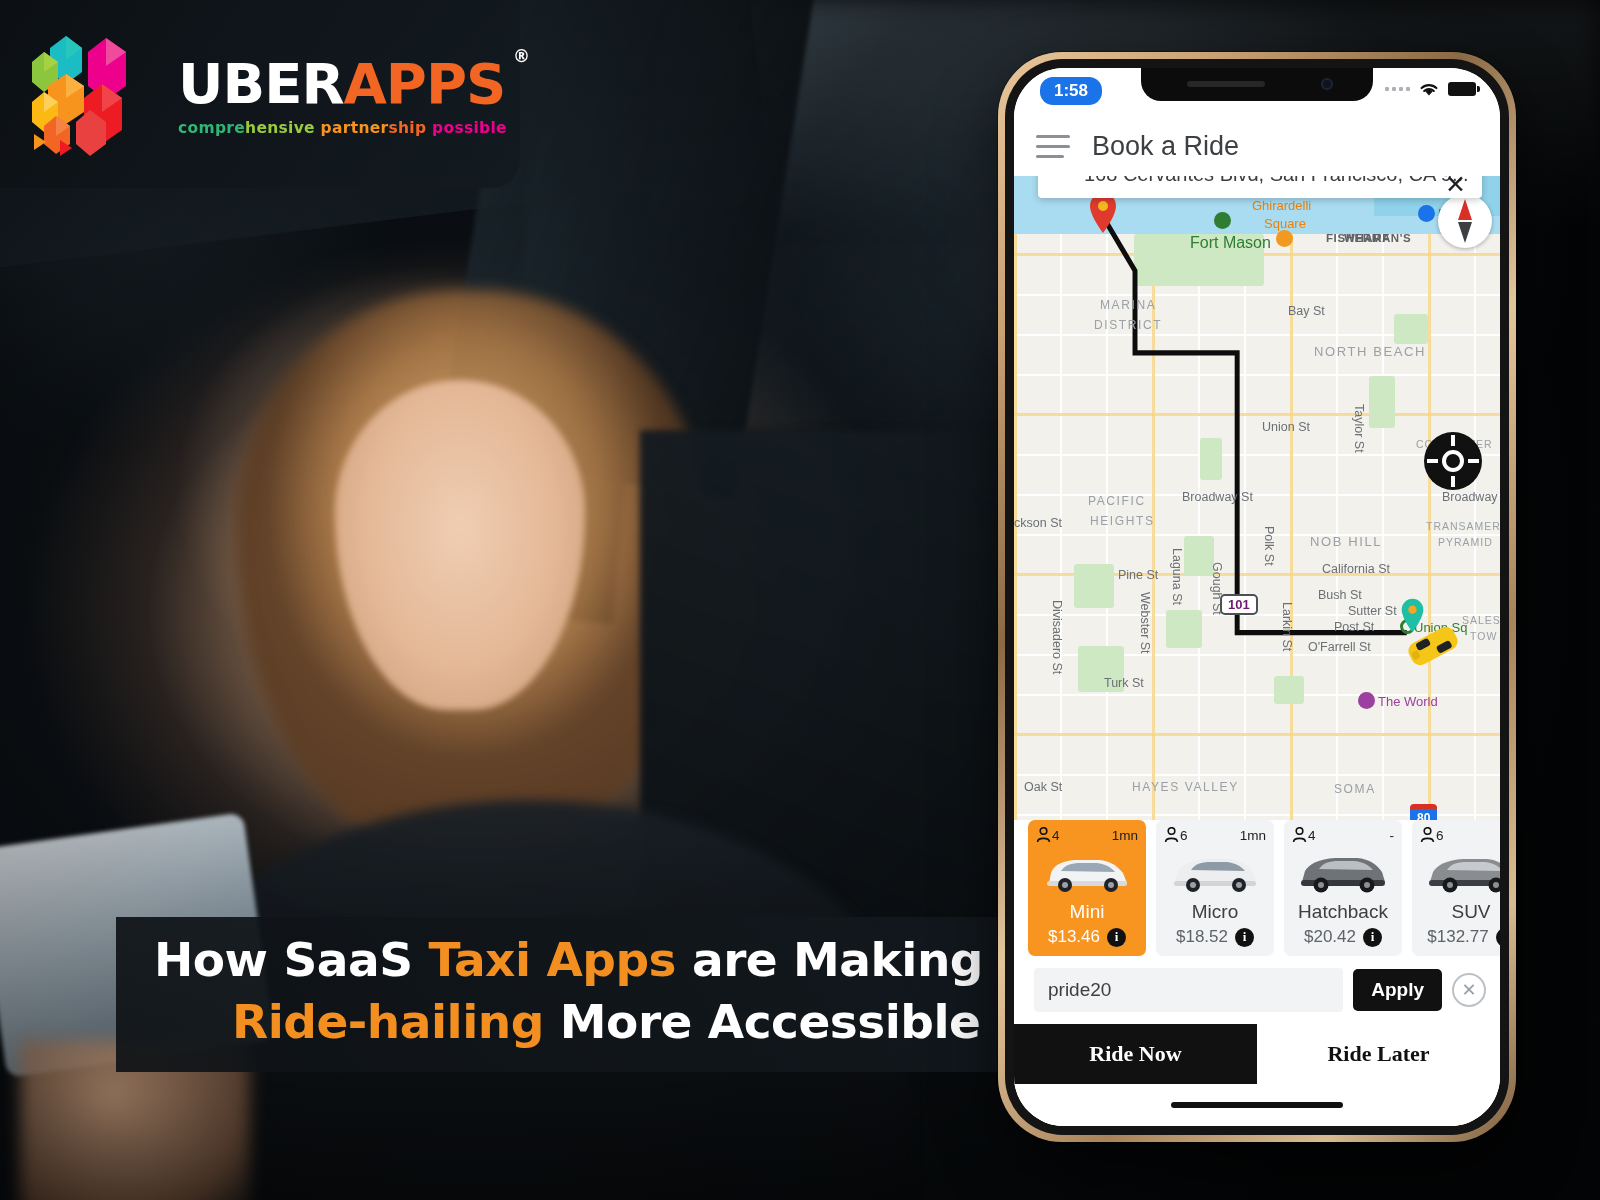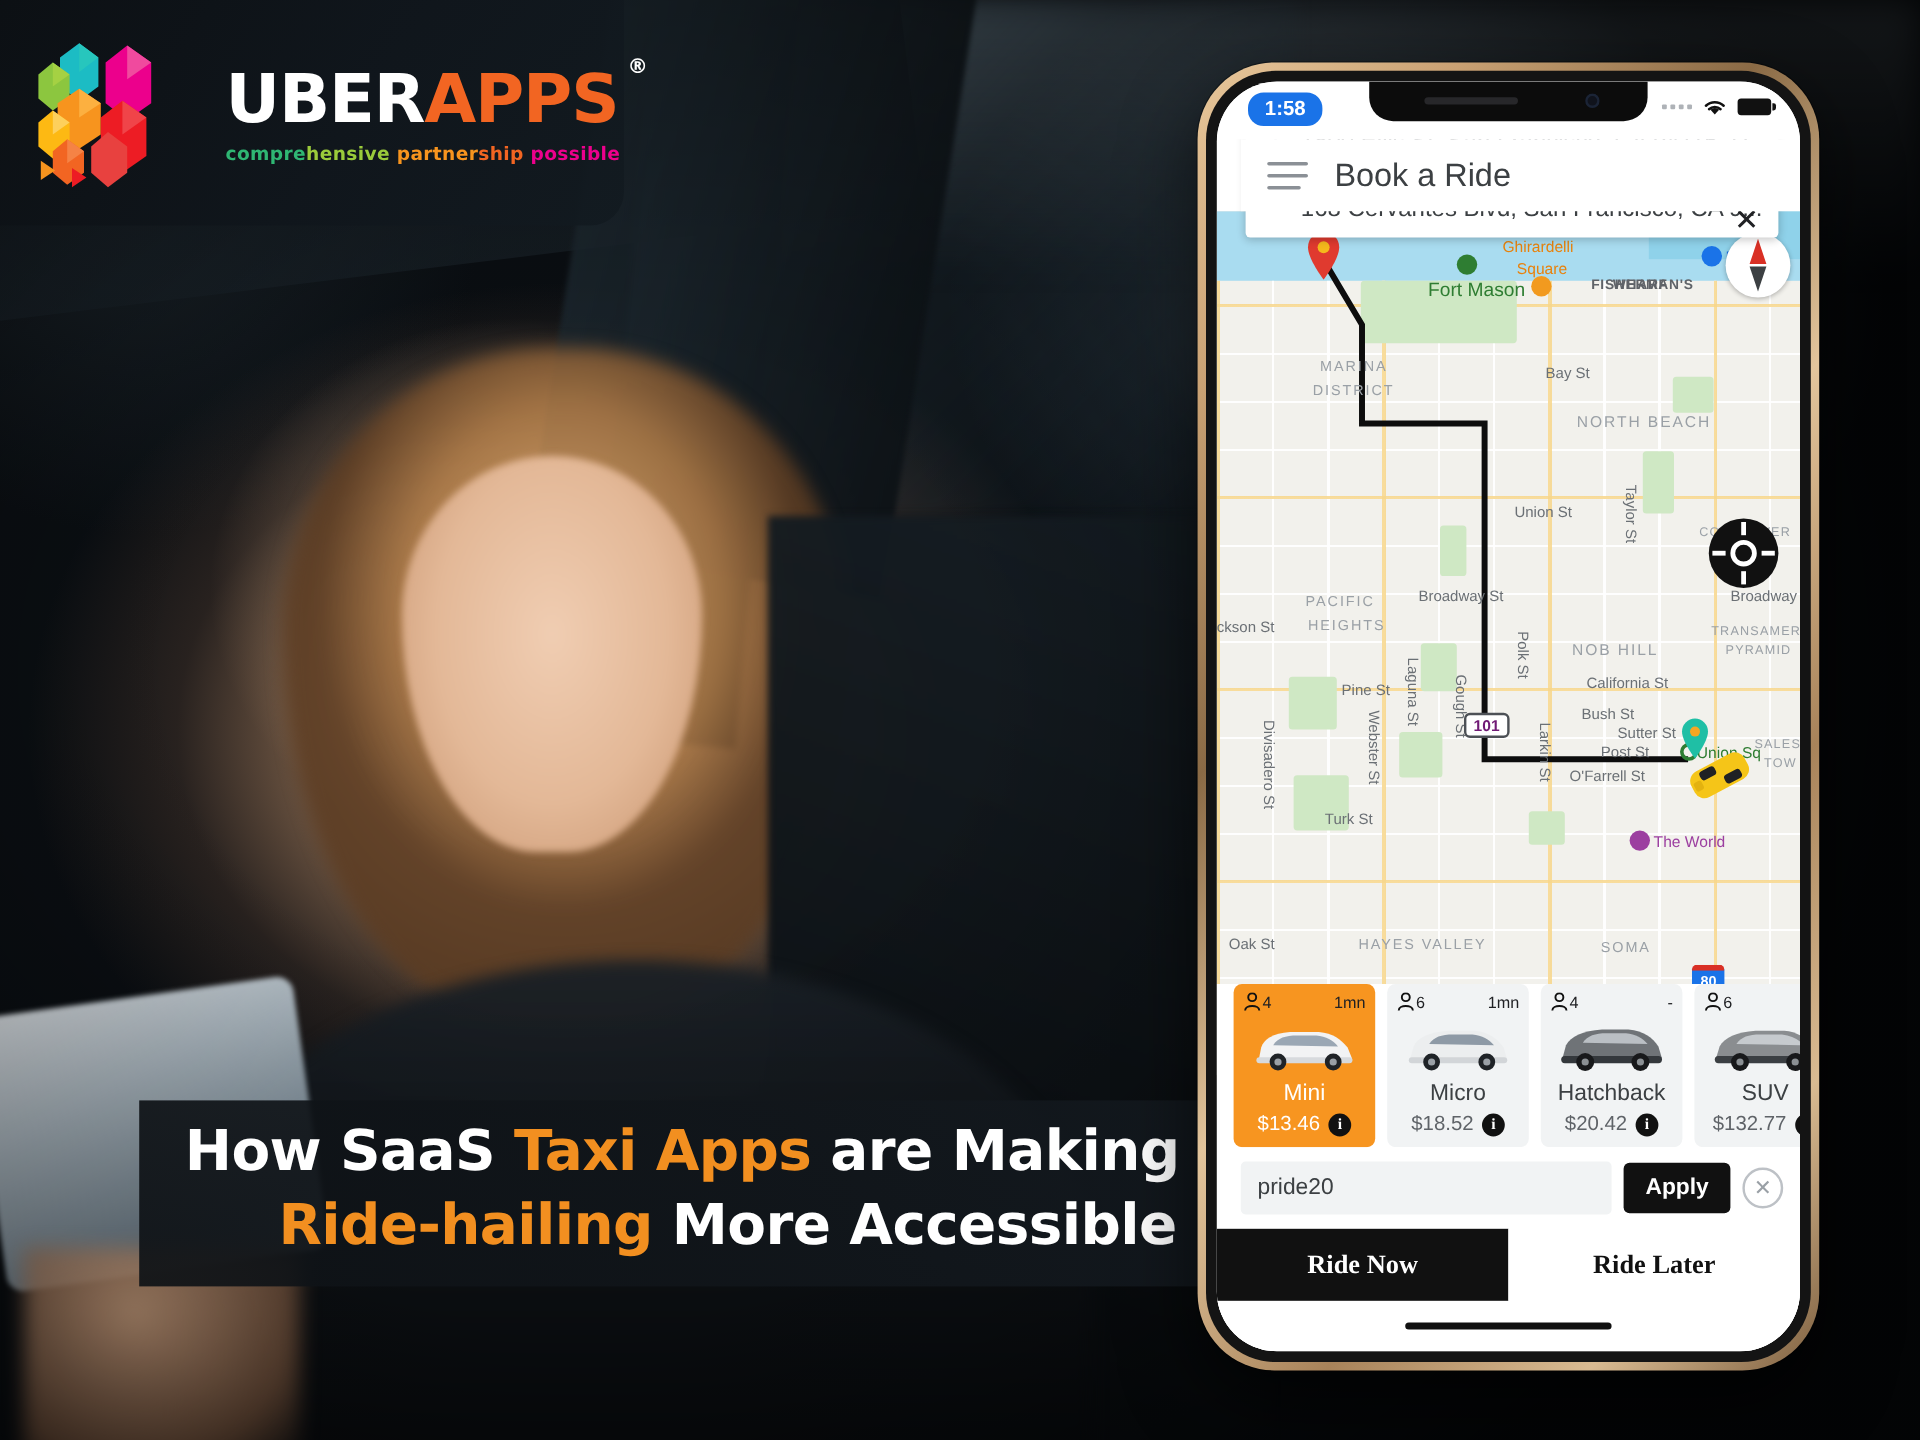--- a/index.html
+++ b/index.html
@@ -86,21 +86,21 @@
   .ph-vig {
     position:absolute; inset:0;
     background:radial-gradient(ellipse 1100px 900px at 480px 560px, rgba(0,0,0,0) 30%, rgba(0,0,0,0.35) 70%, rgba(0,0,0,0.70) 100%);
   }
 
   
   .logo-plate {
     position:absolute; left:0; top:0; width:520px; height:188px;
     background:linear-gradient(120deg, rgba(12,16,20,0.97) 0%, rgba(16,22,28,0.96) 55%, rgba(18,26,32,0.88) 100%);
     border-bottom-right-radius:28px;
-    display:flex; align-items:center; padding-left:30px; gap:36px;
+    display:flex; align-items:center; padding-left:30px; gap:26px;
   }
   .logo-mark { width:122px; height:128px; flex:0 0 auto; }
   .logo-text { position:relative; padding-top:4px; }
   .logo-word {
     font-size:56px; font-weight:800; letter-spacing:-1px; line-height:1;
     font-family:"DejaVu Sans", sans-serif;
   }
   .logo-word .w1 { color:#ffffff; }
   .logo-word .w2 { color:#f26522; }
   .logo-reg {
@@ -157,21 +157,21 @@
     position:absolute; left:26px; top:9px; background:#1a73e8; color:#fff;
     font-size:17px; font-weight:700; padding:4px 14px; border-radius:13px;
   }
   .status-right { position:absolute; right:24px; top:13px; display:flex; align-items:center; gap:8px; }
   .sig-dots { display:flex; gap:3px; align-items:flex-end; }
   .sig-dots i { width:4px; height:4px; background:#aeb2b7; border-radius:1px; display:block; }
   .batt { width:28px; height:14px; border-radius:3px; background:#111; position:relative; }
   .batt:after { content:''; position:absolute; right:-4px; top:4px; width:3px; height:6px; background:#111; border-radius:0 2px 2px 0; }
 
   
-  .appbar { height:60px; background:#fff; display:flex; align-items:center; padding-left:22px; gap:22px; position:relative; z-index:25;margin-left:20px; }
+  .appbar { height:60px; background:#fff; display:flex; align-items:center; padding-left:22px; gap:22px; position:relative; z-index:25; }
   .burger { width:34px; display:flex; flex-direction:column; gap:7px; cursor:pointer; }
   .burger span { display:block; height:3px; background:#8b9096; border-radius:2px; }
   .burger span:nth-child(3){ width:28px; }
   .appbar-title { font-size:27px; color:#3c4043; font-weight:400; }
 
   
   .map { position:absolute; left:0; top:108px; right:0; bottom:230px; overflow:hidden; background:#eaeae6; }
   .map-water {
     position:absolute; left:0; top:0; width:100%; height:70px; background:#a9dcf0;
   }

